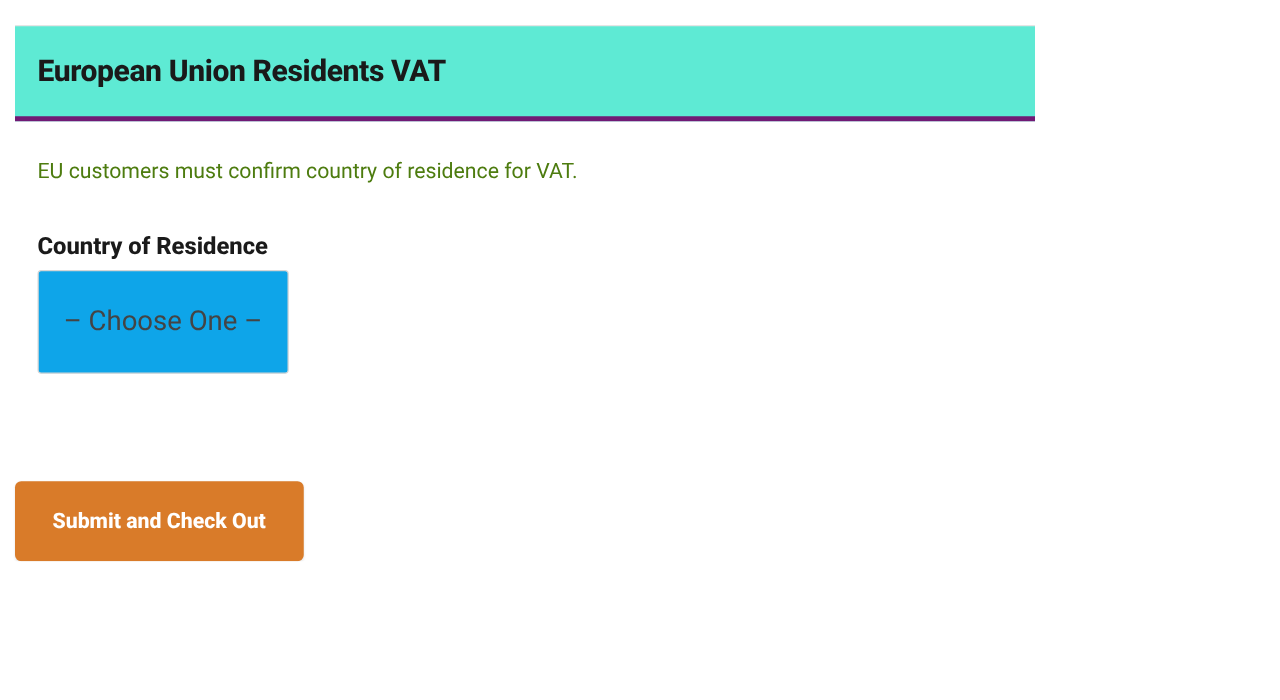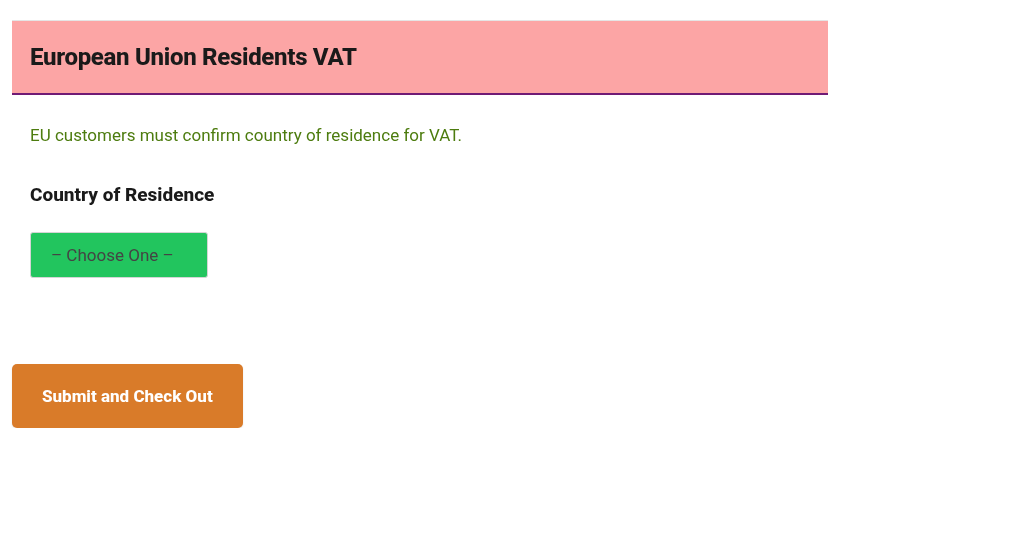--- a/index.html
+++ b/index.html
@@ -15,23 +15,23 @@
       padding: 0;
     }
     
     .container {
       width: 840px;
       margin: 0;
       padding: 0 12px;
     }
     
     .section-header {
-      background: #fca5a5;
+      background: #5eead4;
       border-top: 1px solid #e5e5e5;
-      border-bottom: 2px solid #701a75;
+      border-bottom: 4px solid #701a75;
       padding: 22px 18px;
       margin-top: 20px;
     }
     
     .section-title {
       font-size: 24px;
       font-weight: 800;
       color: #1a1a1a;
       letter-spacing: -0.3px;
     }
@@ -44,38 +44,38 @@
       font-size: 17px;
       color: #4d7c0f;
       margin-bottom: 38px;
       font-weight: 400;
     }
     
     .field-label {
       font-size: 19px;
       font-weight: 800;
       color: #1a1a1a;
-      margin-bottom: 26px;
+      margin-bottom: 8px;
       display: block;
     }
     
     .select-wrapper {
       display: inline-block;
       margin-bottom: 38px;
     }
     
     select.country-select {
       appearance: none;
       -webkit-appearance: none;
       -moz-appearance: none;
-      background: #22c55e;
+      background: #0ea5e9;
       border: 1px solid #d5d5d5;
       border-radius: 3px;
-      padding: 12px 20px;
-      font-size: 17px;
+      padding: 28px 20px;
+      font-size: 22px;
       color: #444;
       cursor: pointer;
       min-width: 178px;
       font-family: inherit;
     }
     
     .checkbox-row {
       display: flex;
       align-items: center;
       gap: 8px;

